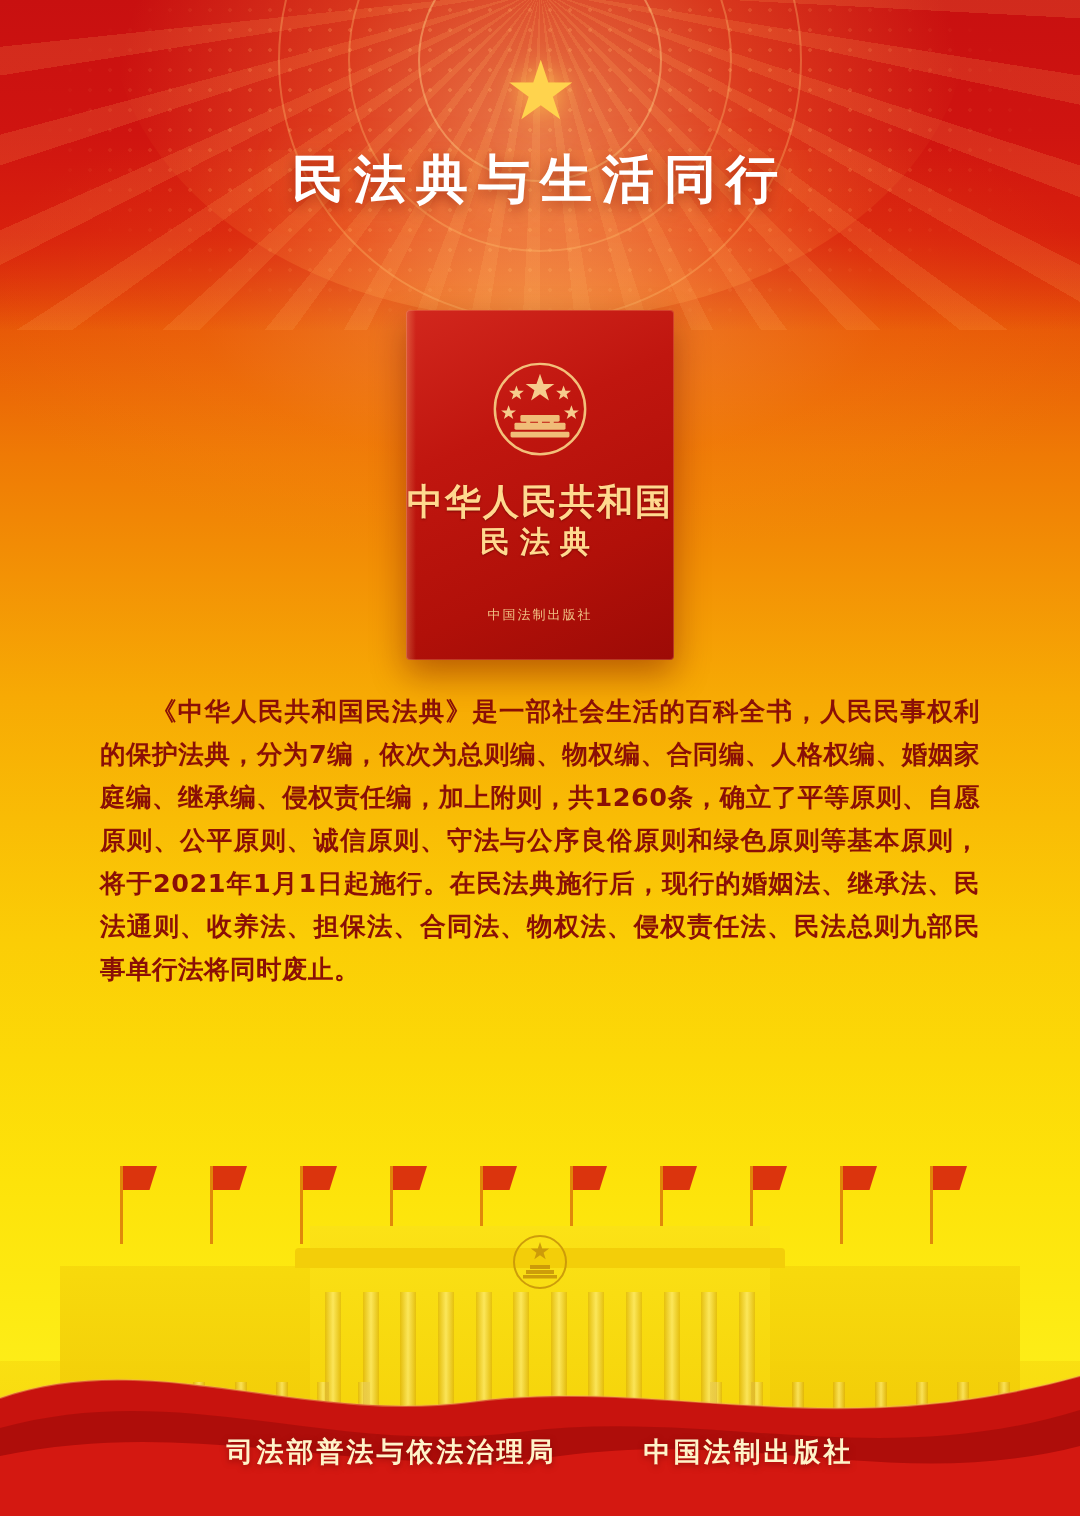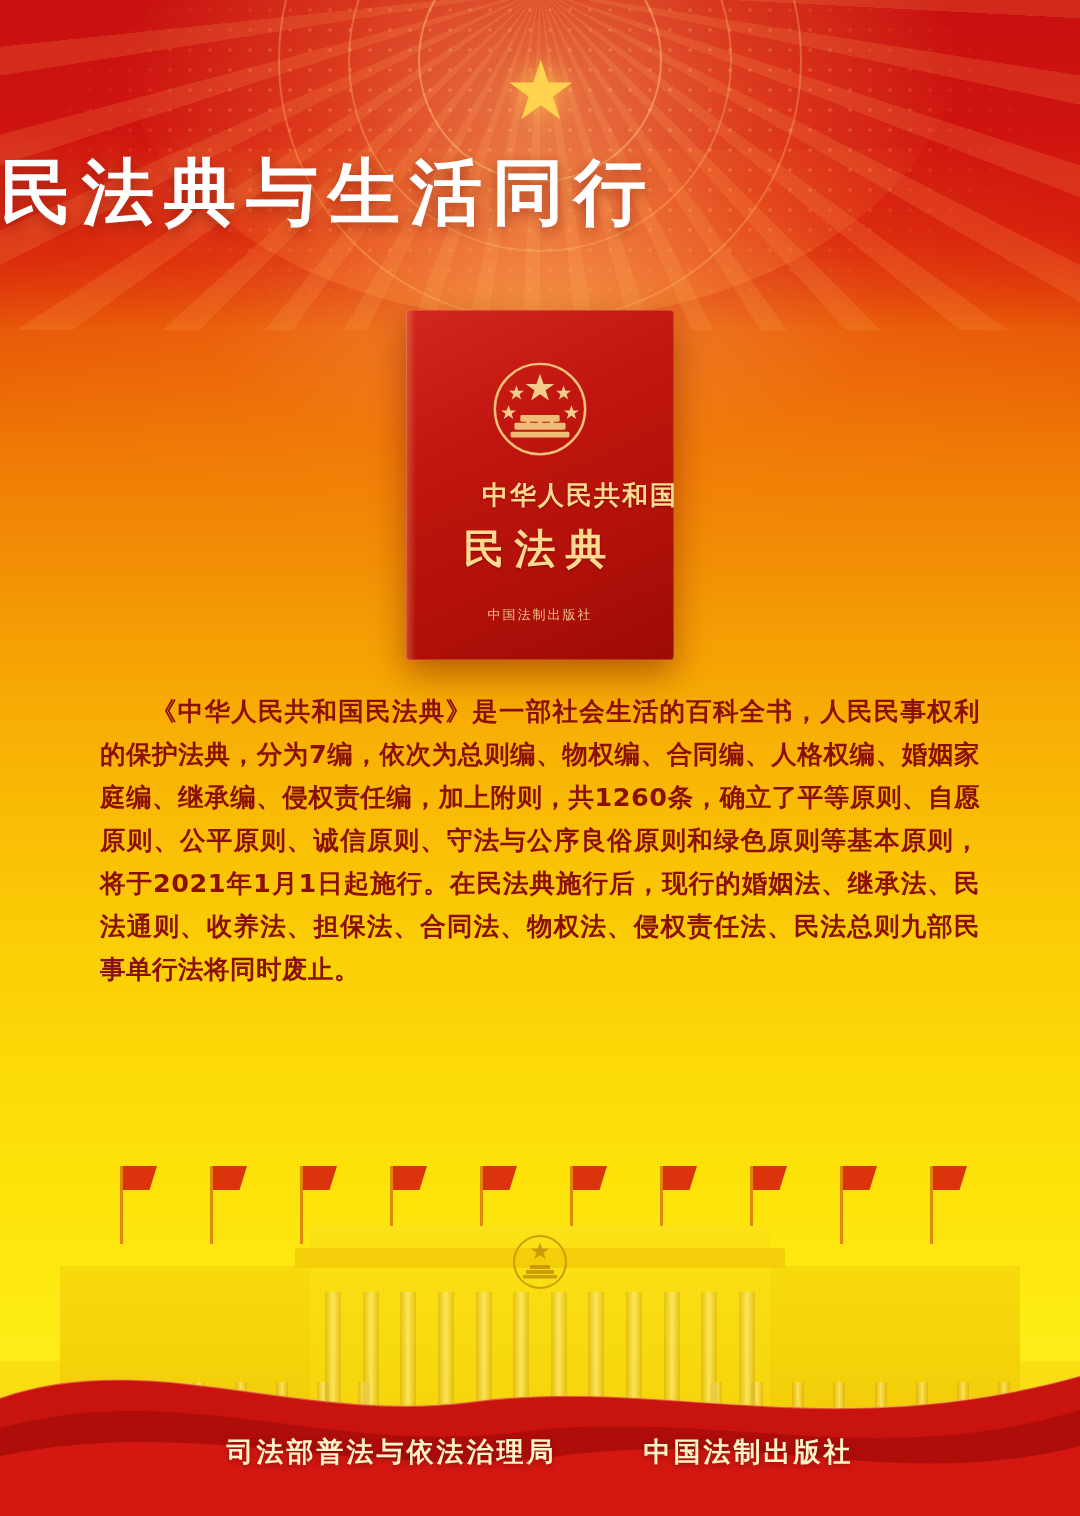--- a/index.html
+++ b/index.html
@@ -107,21 +107,22 @@
     background: radial-gradient(ellipse at 50% 40%, rgba(255,210,120,0.35) 0%, rgba(255,150,40,0.10) 45%, rgba(255,150,40,0) 75%);
     pointer-events: none;
   }
 
   
   .title {
     position: absolute;
     top: 145px;
     left: 0;
     width: 1080px;
-    font-size: 72px;
+    text-align: center;
+    font-size: 52px;
     font-weight: bold;
     letter-spacing: 10px;
     color: #ffffff;
     text-shadow: 0 4px 14px rgba(120,10,0,0.55), 0 0 40px rgba(255,190,100,0.35);
     font-family: "DejaVu Sans", "Liberation Sans", sans-serif;
   }
 
   
   .book {
     position: absolute;
@@ -155,27 +156,26 @@
     left: 0;
     width: 268px;
     text-align: center;
     color: #ffd98f;
     font-family: "DejaVu Serif", "Liberation Serif", serif;
     font-weight: bold;
     text-shadow: 0 1px 2px rgba(90,5,0,0.6);
   }
   .book-line1 {
     top: 168px;
-    font-size: 26px;
+    font-size: 36px;
     letter-spacing: 2px;
-    padding-left: 40px;
   }
   .book-line2 {
     top: 212px;
-    font-size: 41px;
+    font-size: 30px;
     letter-spacing: 10px;
   }
   .book-pub {
     position: absolute;
     left: 0;
     top: 296px;
     width: 268px;
     text-align: center;
     font-size: 13px;
     letter-spacing: 2px;

